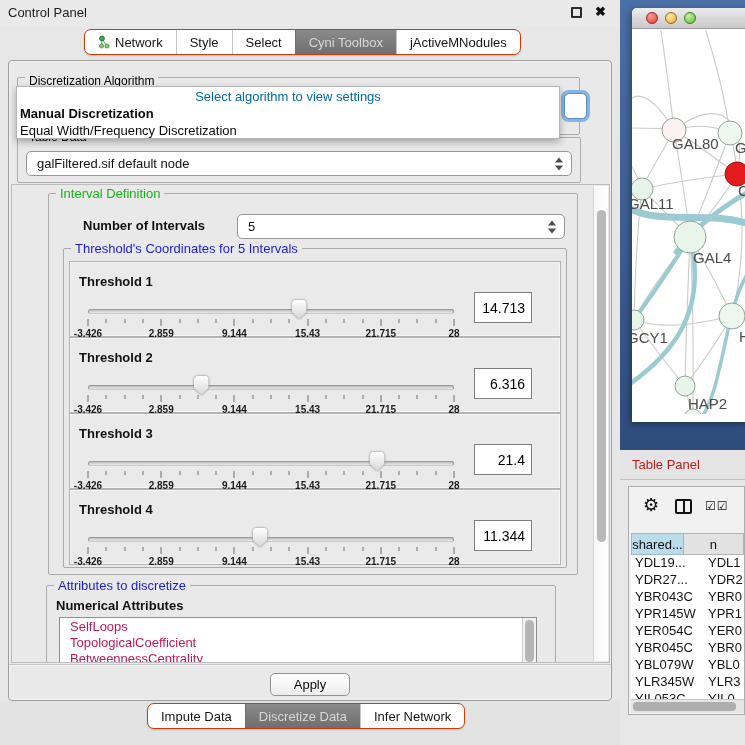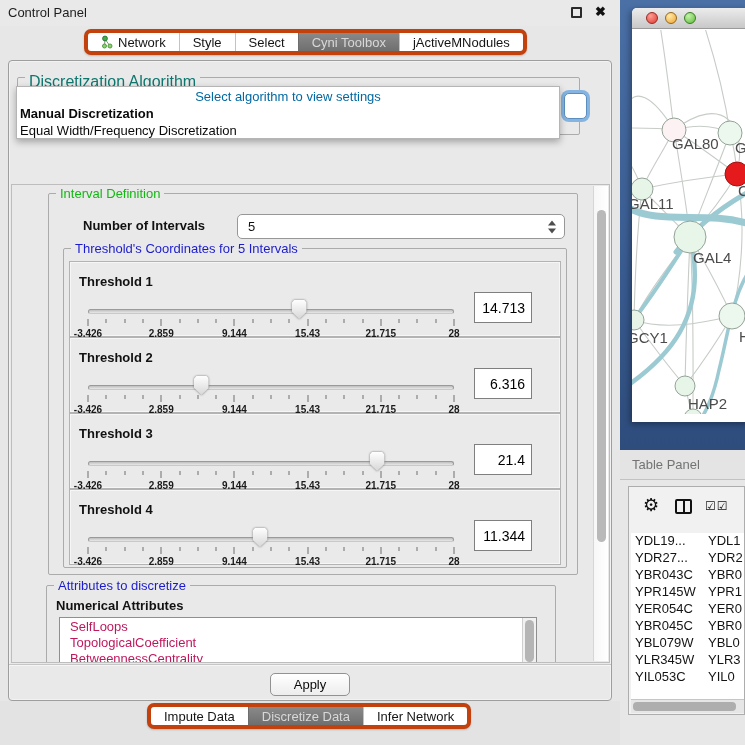--- a/index.html
+++ b/index.html
@@ -5,32 +5,32 @@
   html,body{margin:0;padding:0;background:#555;}
   *{box-sizing:border-box;font-family:"Liberation Sans",sans-serif;}
   #screen{position:relative;width:745px;height:745px;overflow:hidden;background:#e7e7e7;}
 
   
   #cp-titlebar{position:absolute;left:0;top:0;width:620px;height:26px;background:#e9e9e9;}
   #cp-title{position:absolute;left:8px;top:5px;font-size:13px;color:#1d1d1d;}
   .float-box{position:absolute;right:38px;top:7px;width:11px;height:11px;border:2px solid #2a2a2a;border-radius:1px;}
   .close-x{position:absolute;right:14px;top:4px;font-size:13px;font-weight:bold;color:#111;}
 
-  .segctl{position:absolute;display:flex;height:26px;background:#fff;border:4px solid #c2410c;border-radius:7px;overflow:hidden;box-shadow:0 1px 2px rgba(0,0,0,.2);}
+  .segctl{position:absolute;display:flex;height:26px;background:#fff;border:1px solid #c2410c;border-radius:7px;overflow:hidden;box-shadow:0 1px 2px rgba(0,0,0,.2);}
   .seg{display:flex;align-items:center;gap:5px;padding:0 13px;font-size:13px;color:#151515;border-left:1px solid #c3c3c3;white-space:nowrap;}
   .seg:first-child{border-left:none;}
   .seg.sel{background:linear-gradient(#8a8a8a,#6f6f6f);color:#d8d8d8;border-left-color:#6e6e6e;}
   #tab-bar{left:84px;top:29px;}
   #bottom-tab-bar{left:147px;top:703px;}
   .tabicon{display:inline-flex;width:12px;height:14px;}
 
   #outer-panel{position:absolute;left:8px;top:60px;width:604px;height:641px;border:1px solid #9e9e9e;border-radius:4px;background:#e9e9e9;box-shadow:inset 0 0 0 1px #f2f2f2;}
 
   .fieldset{position:absolute;border:1px solid #ababab;border-radius:2px;}
-  .flabel{position:absolute;top:-8px;left:7px;background:#e9e9e9;padding:0 4px;font-size:16px;line-height:15px;color:#0f766e;white-space:nowrap;}
+  .flabel{position:absolute;top:-8px;left:7px;background:#e9e9e9;padding:0 4px;font-size:12px;line-height:15px;color:#000000;white-space:nowrap;}
   .flabel.green{color:#12b912;font-size:13px;}
   .flabel.blue{color:#1c1ccd;font-size:13px;}
 
   #disc-group{left:8px;top:16px;width:563px;height:58px;}
   #combo-focus{position:absolute;left:555px;top:32px;width:23px;height:26px;background:#fff;border:1px solid #5a8fc0;border-radius:5px;box-shadow:0 0 0 3px #85b4e0;}
   #algo-popup{position:absolute;left:7px;top:25px;width:544px;height:53px;background:#fff;border:1px solid #b5b5b5;box-shadow:0 3px 7px rgba(0,0,0,.3);z-index:5;padding-top:1px;}
   #algo-placeholder{height:17px;text-align:center;font-size:13px;color:#0369a1;line-height:17px;}
   .popt{height:17px;line-height:17px;font-size:13px;color:#0a0a0a;padding-left:3px;}
   .popt.b{font-weight:bold;}
 
@@ -81,21 +81,21 @@
   #net-titlebar{position:absolute;left:0;top:0;width:100%;height:21px;border-radius:5px 5px 0 0;background:linear-gradient(#ececec,#c8c8c8);border-bottom:1px solid #9a9a9a;}
   .tl{position:absolute;top:4px;width:12px;height:12px;border-radius:50%;}
   #tl-red{left:14px;background:radial-gradient(circle at 35% 30%,#ff9d94,#dd3b32);border:1px solid #982a22;}
   #tl-yellow{left:33px;background:radial-gradient(circle at 35% 30%,#ffe9a8,#f0a432);border:1px solid #96691c;}
   #tl-green{left:52px;background:radial-gradient(circle at 35% 30%,#c4f3a8,#5cbb3c);border:1px solid #3e7c25;}
   #net-content{position:absolute;left:0;top:22px;width:113px;height:384px;overflow:hidden;background:#fff;}
 
   
   #table-panel{position:absolute;left:620px;top:450px;width:125px;height:295px;background:#e7e7e7;}
   #tp-titlebar{position:absolute;left:0;top:0;width:100%;height:30px;background:#e4e4e4;border-bottom:1px solid #c2c2c2;}
-  #tp-title{position:absolute;left:12px;top:7px;font-size:13px;color:#737373;}
+  #tp-title{position:absolute;left:12px;top:7px;font-size:13px;color:#b91c1c;}
   #tp-inner{position:absolute;left:8px;top:36px;width:117px;height:229px;border:1px solid #adadad;background:#f1f1f1;overflow:hidden;}
   #tp-toolbar{position:absolute;left:0;top:0;width:100%;height:44px;}
   #gear{position:absolute;left:14px;top:9px;font-size:18px;line-height:18px;color:#111;}
   #splitcol{position:absolute;left:46px;top:12px;width:17px;height:15px;border:2px solid #111;border-radius:2px;}
   #splitcol::after{content:"";position:absolute;left:50%;top:0;width:2px;height:100%;background:#111;transform:translateX(-50%);}
   #checks{position:absolute;left:76px;top:12px;font-size:12px;color:#111;letter-spacing:1px;}
   #tp-table{position:absolute;left:2px;top:46px;width:113px;height:166px;background:#fff;overflow:hidden;}
   #tp-header{display:flex;height:22px;}
   .hcell{font-size:13px;color:#111;display:flex;align-items:center;justify-content:center;border:1px solid #9fb9c3;overflow:hidden;}
   #hcell-0{width:70px;background:#bbddeb;}
@@ -154,20 +154,27 @@
     <div id="combo-focus"></div>
 
     <div id="algo-popup">
       <div id="algo-placeholder">Select algorithm to view settings</div>
       <div>
           <div class="popt b">Manual Discretization</div>
           <div class="popt">Equal Width/Frequency Discretization</div>
         </div>
     </div>
 
+    <div id="tabledata-group" class="fieldset">
+      <span class="flabel">Table Data</span>
+      <div id="tabledata-combo" class="combo">
+        <span>galFiltered.sif default node</span>
+        <span class="stepper"></span>
+      </div>
+    </div>
 
     <div id="scrollarea">
 
       <div id="interval-group" class="fieldset">
         <span class="flabel green">Interval Definition</span>
         <span id="num-label">Number of Intervals</span>
         <div id="num-combo" class="combo">
           <span>5</span>
           <span class="stepper"></span>
         </div>
@@ -445,20 +452,24 @@
     <div id="tp-titlebar">
       <span id="tp-title">Table Panel</span>
     </div>
     <div id="tp-inner">
       <div id="tp-toolbar">
         <span id="gear">⚙</span>
         <span id="splitcol"></span>
         <span id="checks">☑☑</span>
       </div>
       <div id="tp-table">
+        <div id="tp-header">
+          <div id="hcell-0" class="hcell">shared...</div>
+          <div id="hcell-1" class="hcell">n</div>
+        </div>
         <div id="tp-rows">
             <div class="trow">
               <div class="tcell c0">YDL19...</div>
               <div class="tcell c1">YDL1</div>
             </div>
             <div class="trow">
               <div class="tcell c0">YDR27...</div>
               <div class="tcell c1">YDR2</div>
             </div>
             <div class="trow">

